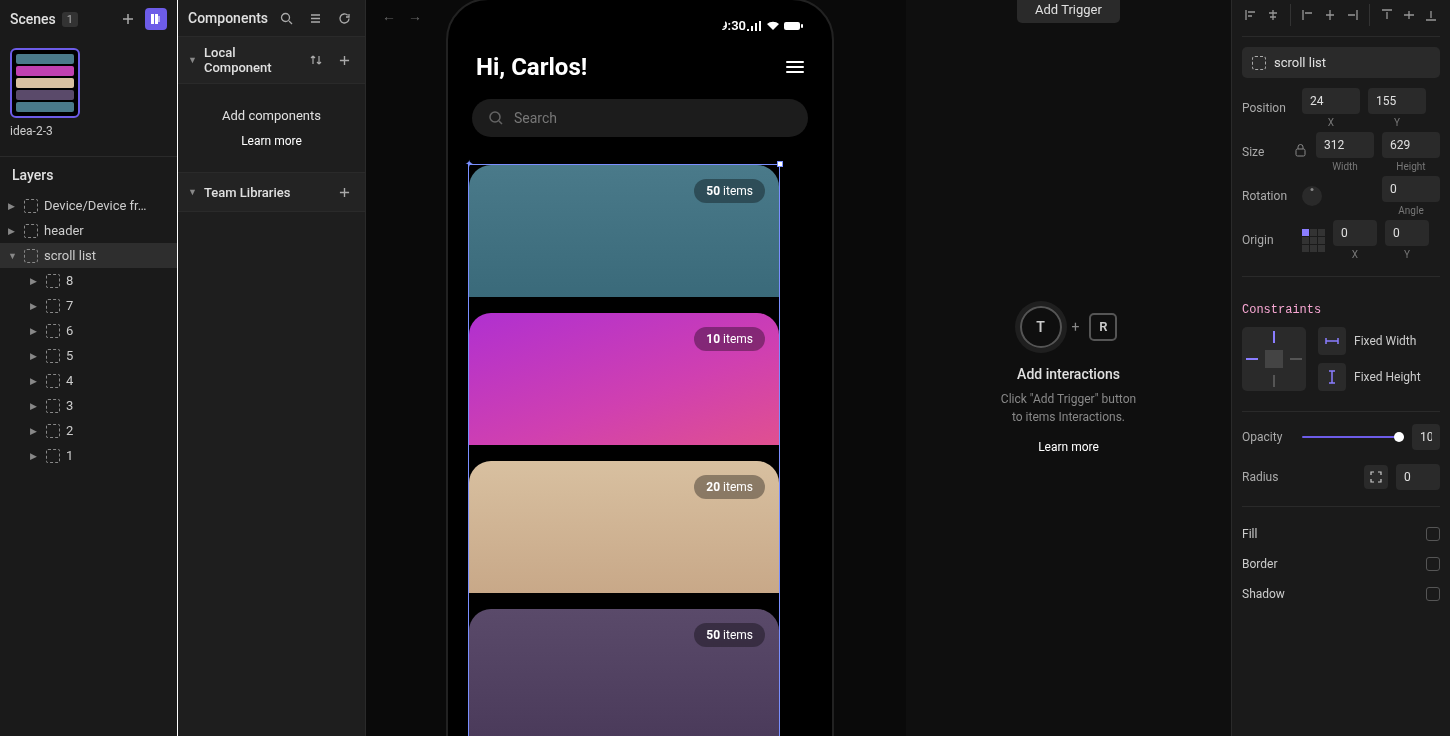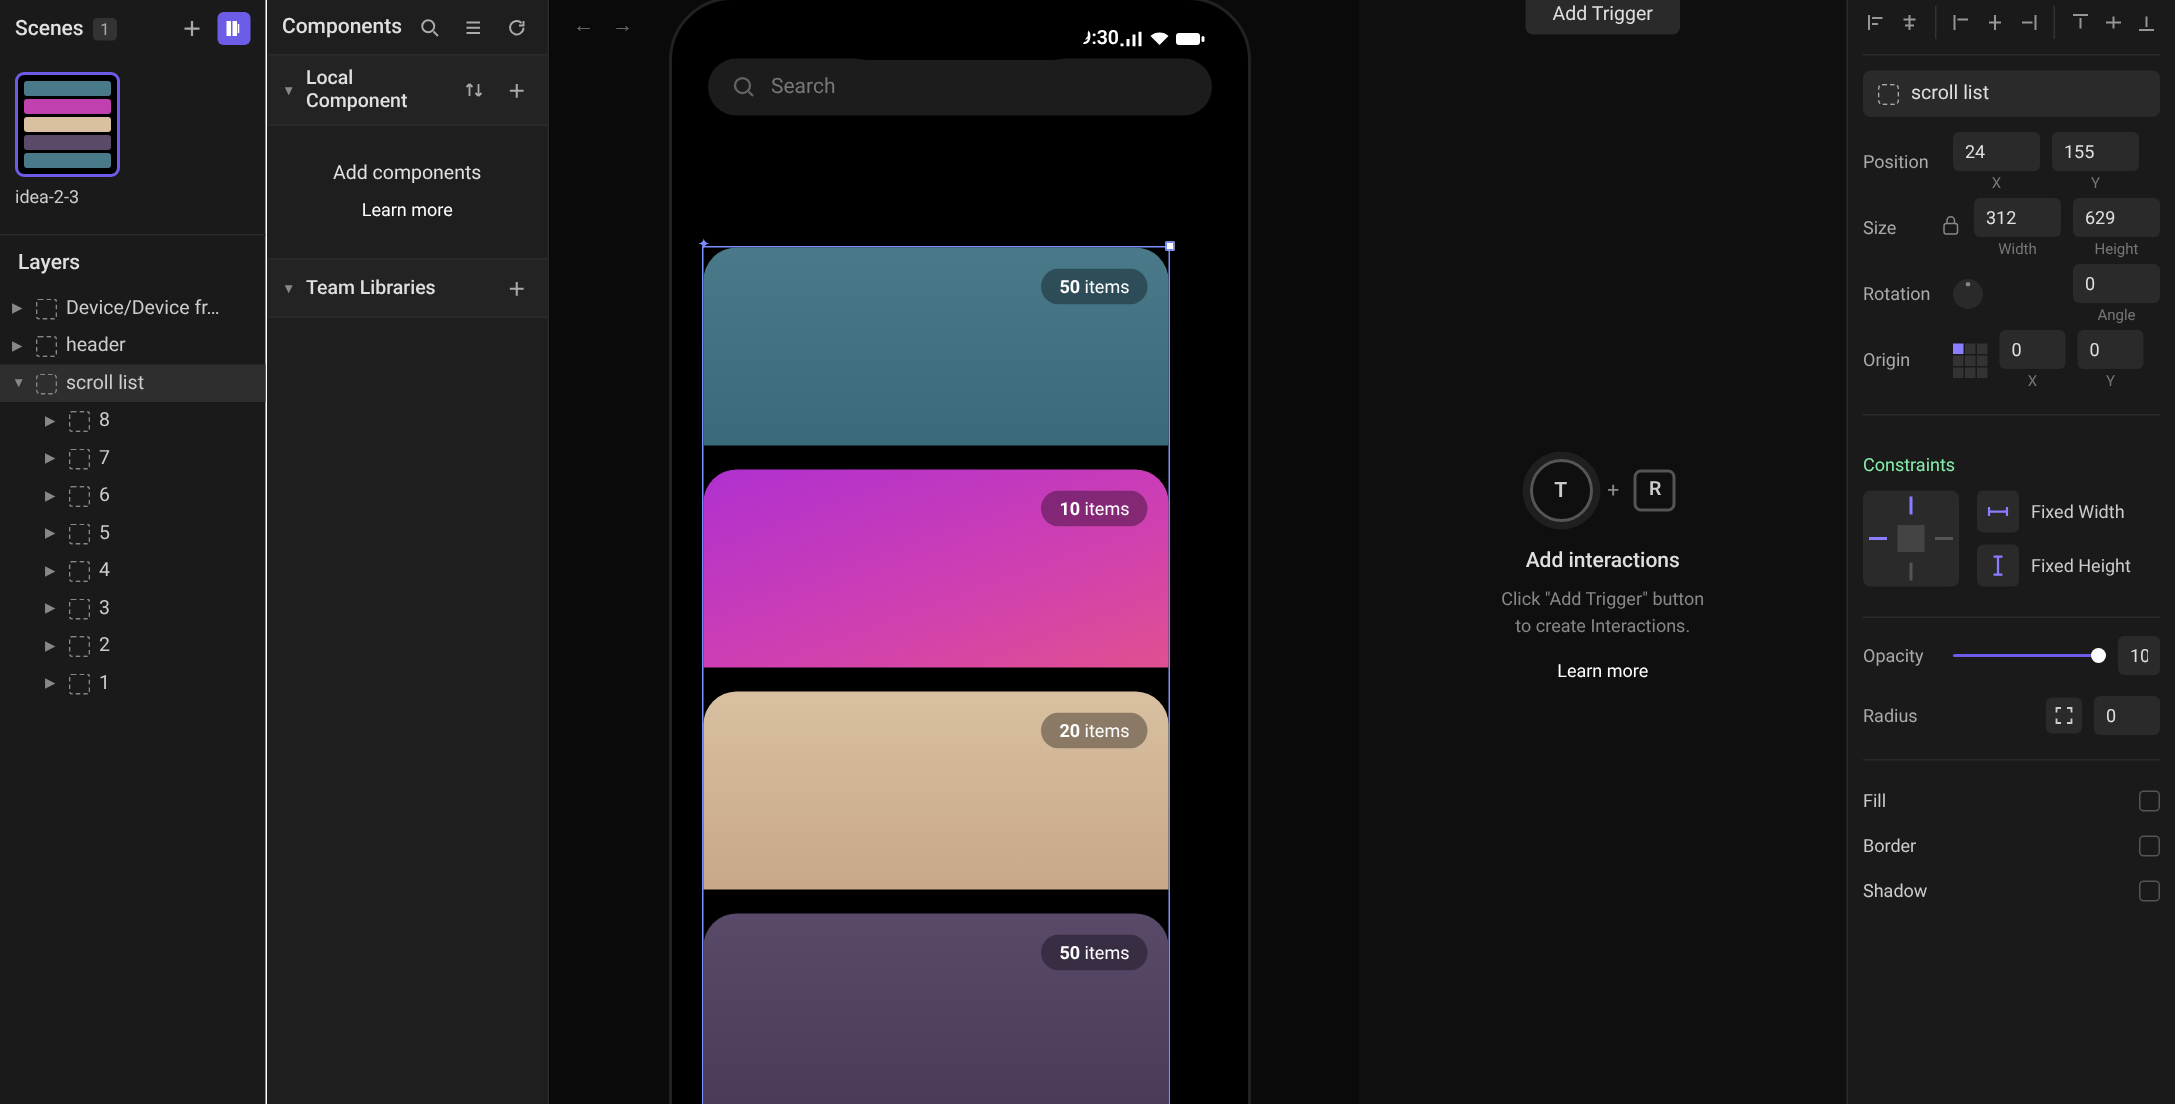--- a/index.html
+++ b/index.html
@@ -93,21 +93,21 @@
 .prop-label { font-size: 12px; color: #aaa; width: 52px; }
 .prop-input { background: #2a2a2a; border: none; color: #e0e0e0; font-size: 12px; padding: 6px 8px; border-radius: 4px; width: 58px; }
 .prop-sub { display: flex; gap: 8px; margin-bottom: 10px; align-items: flex-end; }
 .prop-sub-col { display: flex; flex-direction: column; align-items: center; gap: 3px; }
 .prop-sub-label { font-size: 10px; color: #777; }
 .rot-dial { width: 20px; height: 20px; border-radius: 50%; background: #2a2a2a; position: relative; }
 .rot-dot { position: absolute; top: 2px; left: 50%; width: 3px; height: 3px; background: #888; border-radius: 50%; transform: translateX(-50%); }
 .origin-grid { display: grid; grid-template-columns: repeat(3,7px); grid-template-rows: repeat(3,7px); gap: 1px; }
 .origin-cell { background: #333; }
 .origin-cell.active { background: #8a7dff; }
-.section-title { font-size: 12px; color: #86efac; margin: 14px 0 10px; }
+.section-title { font-size: 12px; color: #f9a8d4; margin: 14px 0 10px; font-family: Liberation Mono, monospace; }
 .constraint-box { background: #2a2a2a; width: 64px; height: 64px; border-radius: 5px; position: relative; display: flex; align-items: center; justify-content: center; }
 .constraint-inner { width: 18px; height: 18px; background: #444; }
 .c-stick { position: absolute; background: #555; }
 .c-top { top: 4px; left: 50%; width: 2px; height: 12px; transform: translateX(-50%); background: #8a7dff; }
 .c-left { left: 4px; top: 50%; width: 12px; height: 2px; transform: translateY(-50%); background: #8a7dff; }
 .c-right { right: 4px; top: 50%; width: 12px; height: 2px; transform: translateY(-50%); }
 .c-bot { bottom: 4px; left: 50%; width: 2px; height: 12px; transform: translateX(-50%); }
 .fixed-row { display: flex; align-items: center; gap: 8px; margin-bottom: 8px; font-size: 12px; color: #ccc; }
 .fixed-icon { width: 28px; height: 28px; background: #2a2a2a; border-radius: 4px; display: flex; align-items: center; justify-content: center; }
 .divider { height: 1px; background: #2a2a2a; margin: 12px 0; }
@@ -275,20 +275,28 @@
               <path d="M1 8h2v2H1zM5 5h2v5H5zM9 2h2v8H9zM13 0h2v10h-2z" fill="#fff"></path>
             </svg>
           <svg width="14" height="10" viewBox="0 0 14 10">
               <path d="M7 9L1 3a9 9 0 0112 0z" fill="#fff"></path>
             </svg>
           <svg width="20" height="10" viewBox="0 0 20 10">
               <rect x="0" y="1" width="16" height="8" rx="2" fill="#fff"></rect>
               <rect x="17" y="3" width="2" height="4" rx="1" fill="#fff"></rect>
             </svg>
         </span>
+      </div>
+      <div class="app-header">
+        <span class="greeting">Hi, Carlos!</span>
+        <span class="menu-icon">
+            <span></span>
+            <span></span>
+            <span></span>
+          </span>
       </div>
       <div class="search-bar">
         <svg width="16" height="16" viewBox="0 0 16 16">
             <circle cx="7" cy="7" r="5" stroke="#aaa" fill="none" stroke-width="1.5"></circle>
             <path d="M11 11l3 3" stroke="#aaa" stroke-width="1.5"></path>
           </svg>
         <span class="search-text">Search</span>
       </div>
       <div class="scroll-list">
         <span class="sel-cross">✦</span>
@@ -319,21 +327,21 @@
   <div class="add-trigger">Add Trigger</div>
   <div class="inter-empty">
     <div class="inter-circles">
       <div class="circle-t">T</div>
       <span class="plus-sep">+</span>
       <div class="box-r">R</div>
     </div>
     <div class="inter-title">Add interactions</div>
     <div class="inter-text">
       <span>Click "Add Trigger" button</span><br>
-      <span>to create Interactions.</span>
+      <span>to items Interactions.</span>
     </div>
     <span class="learn-link">Learn more</span>
   </div>
 </div>
 
 <div class="props-panel">
   <div class="align-row">
     <span class="icon-btn">
         <svg width="14" height="14" viewBox="0 0 14 14">
           <path d="M2 2v10M4 4h7M4 8h4" stroke="#ccc" stroke-width="1.3"></path>

